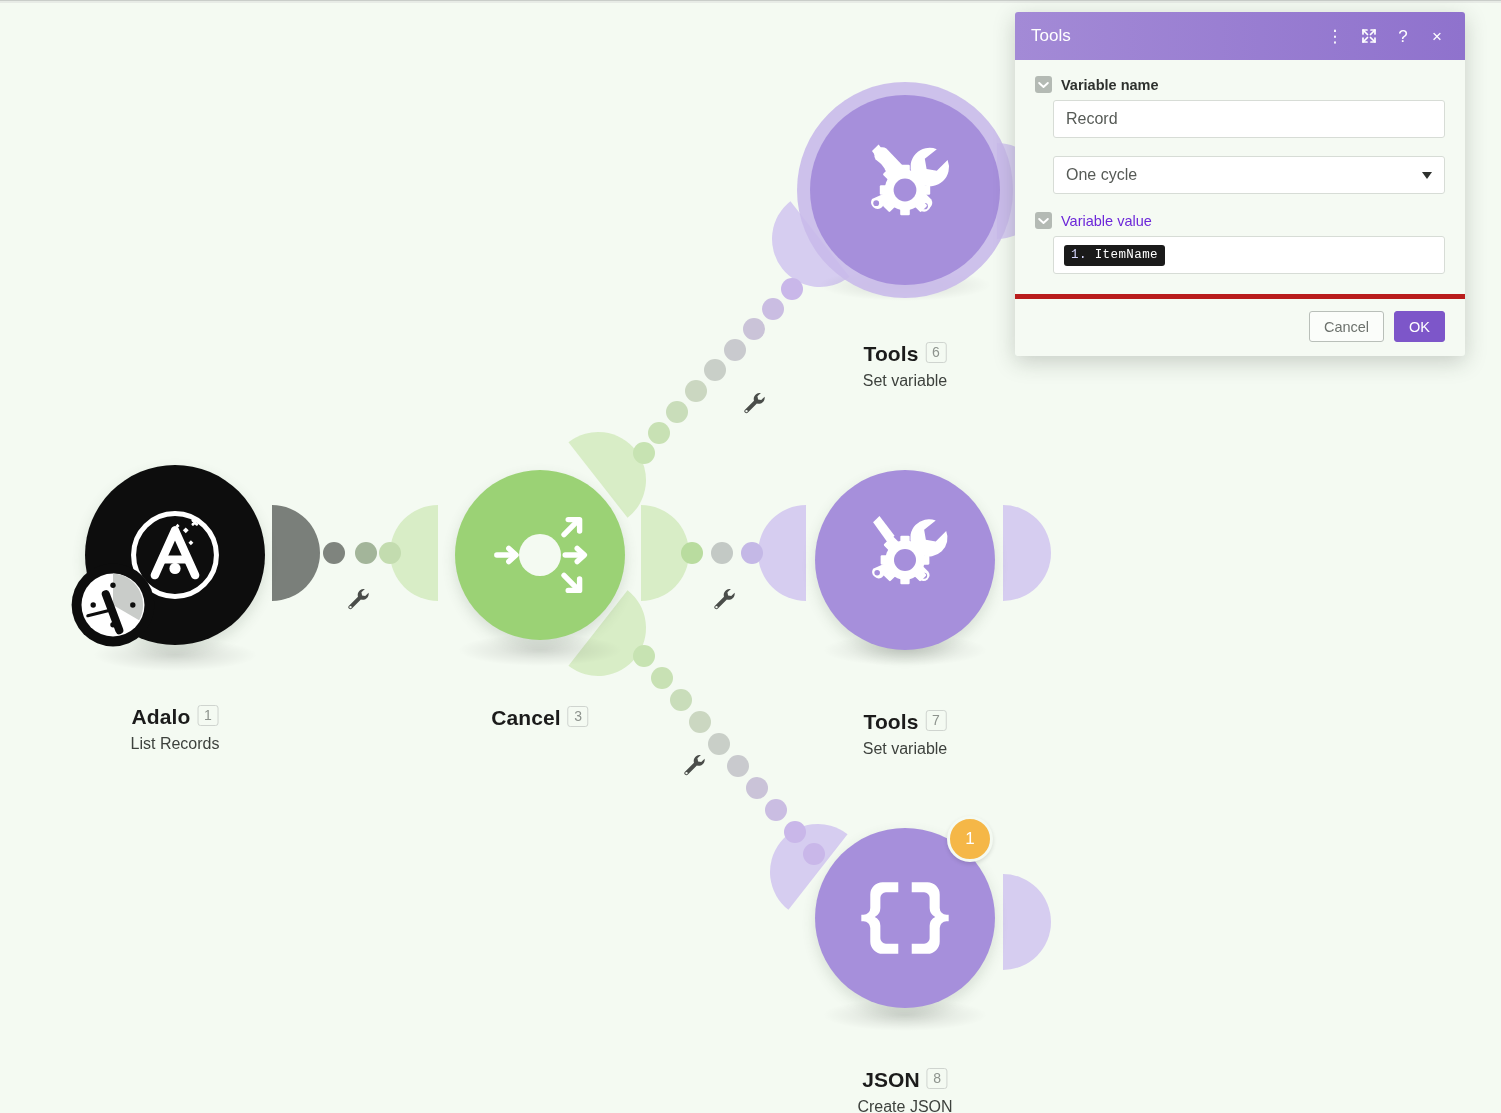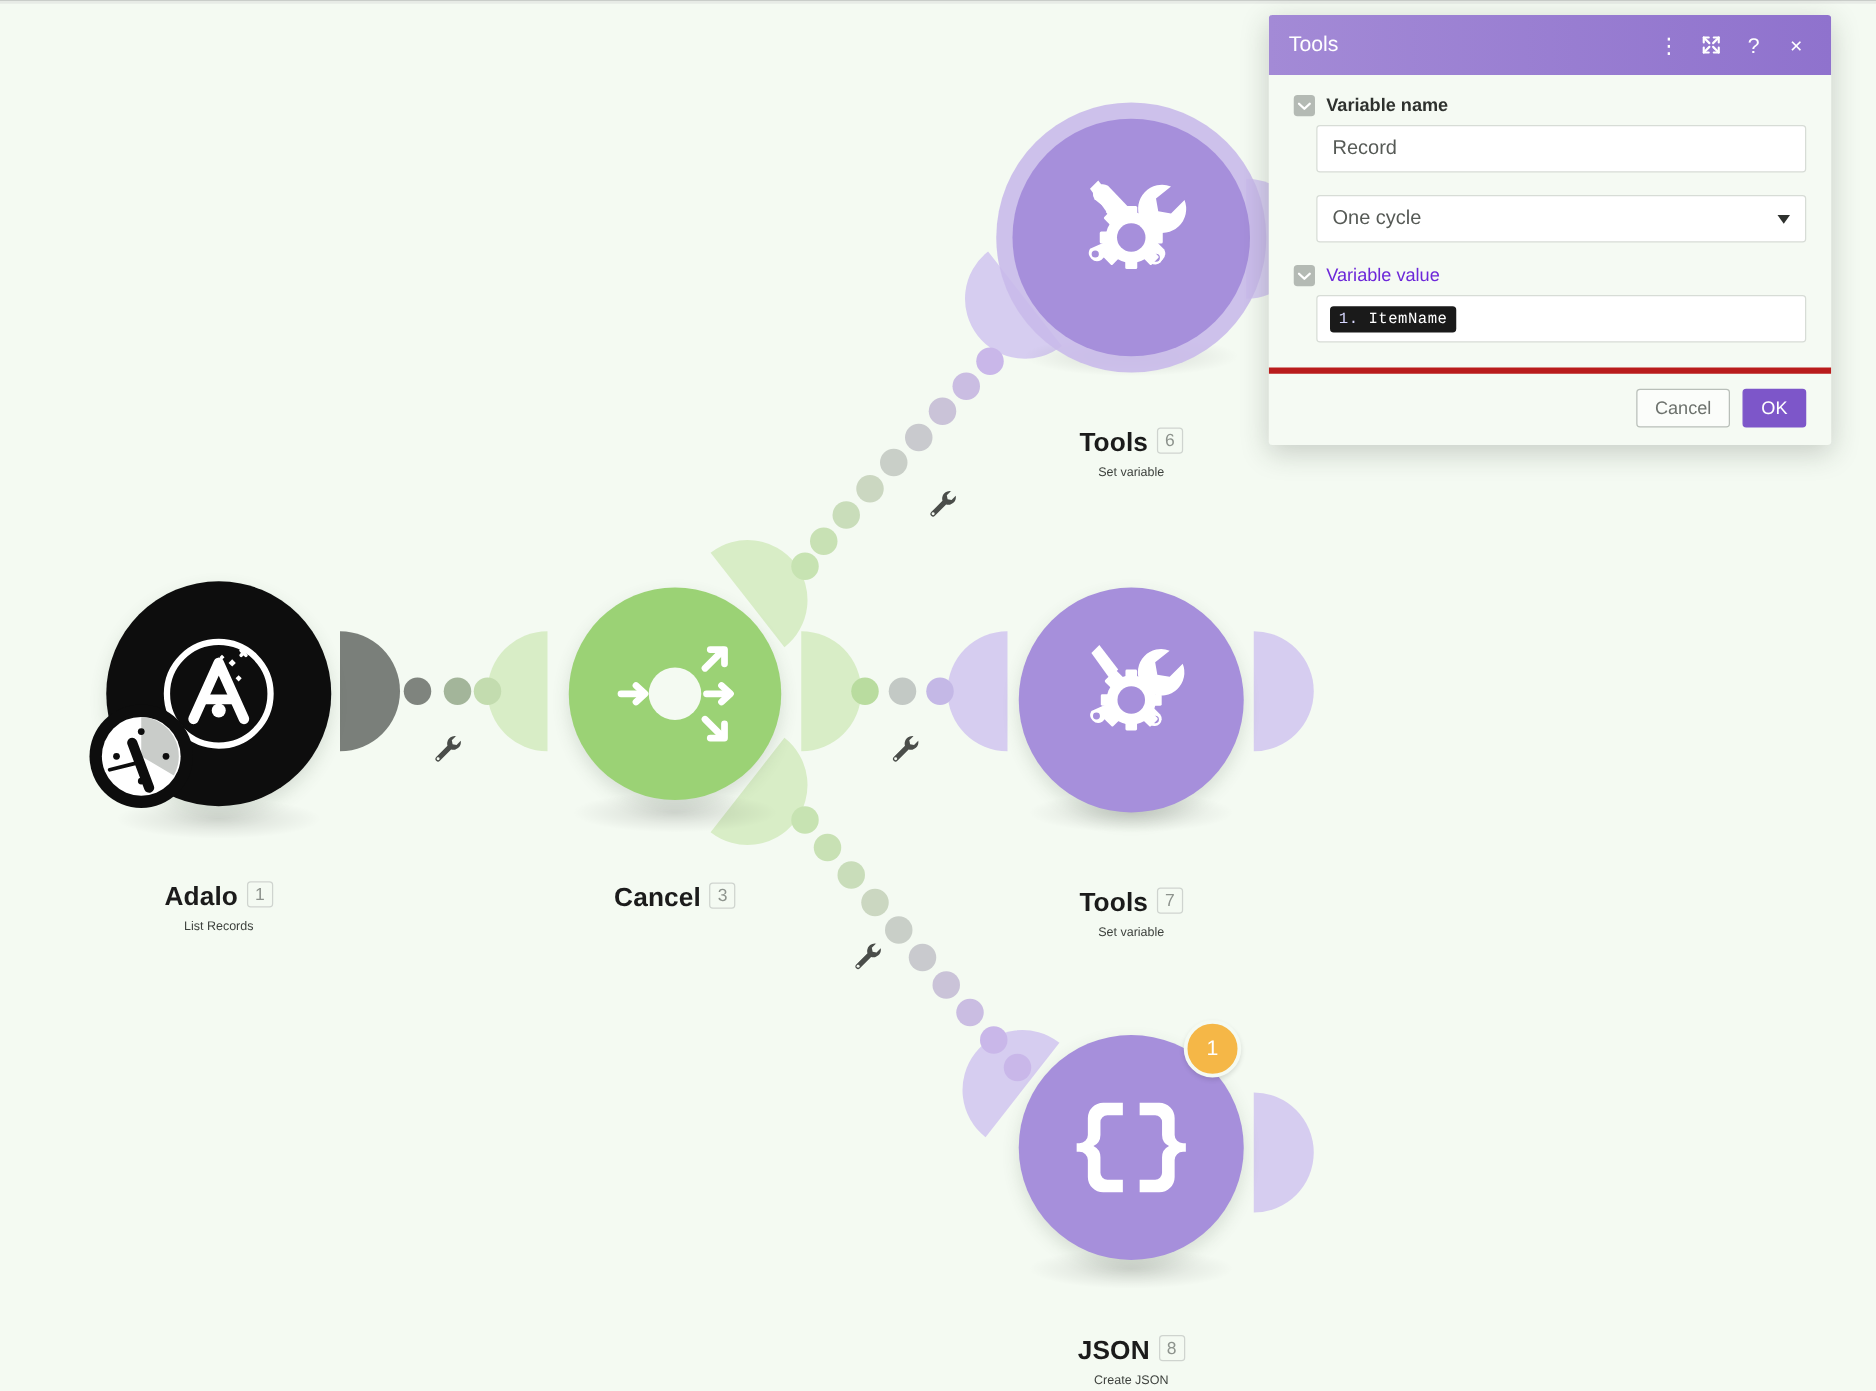--- a/index.html
+++ b/index.html
@@ -65,21 +65,21 @@
     background: transparent;
     color: #8d938d;
     font-size: 14px;
     font-weight: normal;
     line-height: 16px;
     vertical-align: 4px;
     text-align: center;
   }
   .node-sub {
     margin-top: 6px;
-    font-size: 10px;
+    font-size: 16px;
     color: #3d413d;
     font-weight: normal;
   }
 
   
   .halo {
     position: absolute;
     border-radius: 50%;
     background: #c8b9e8;
     opacity: .85;

